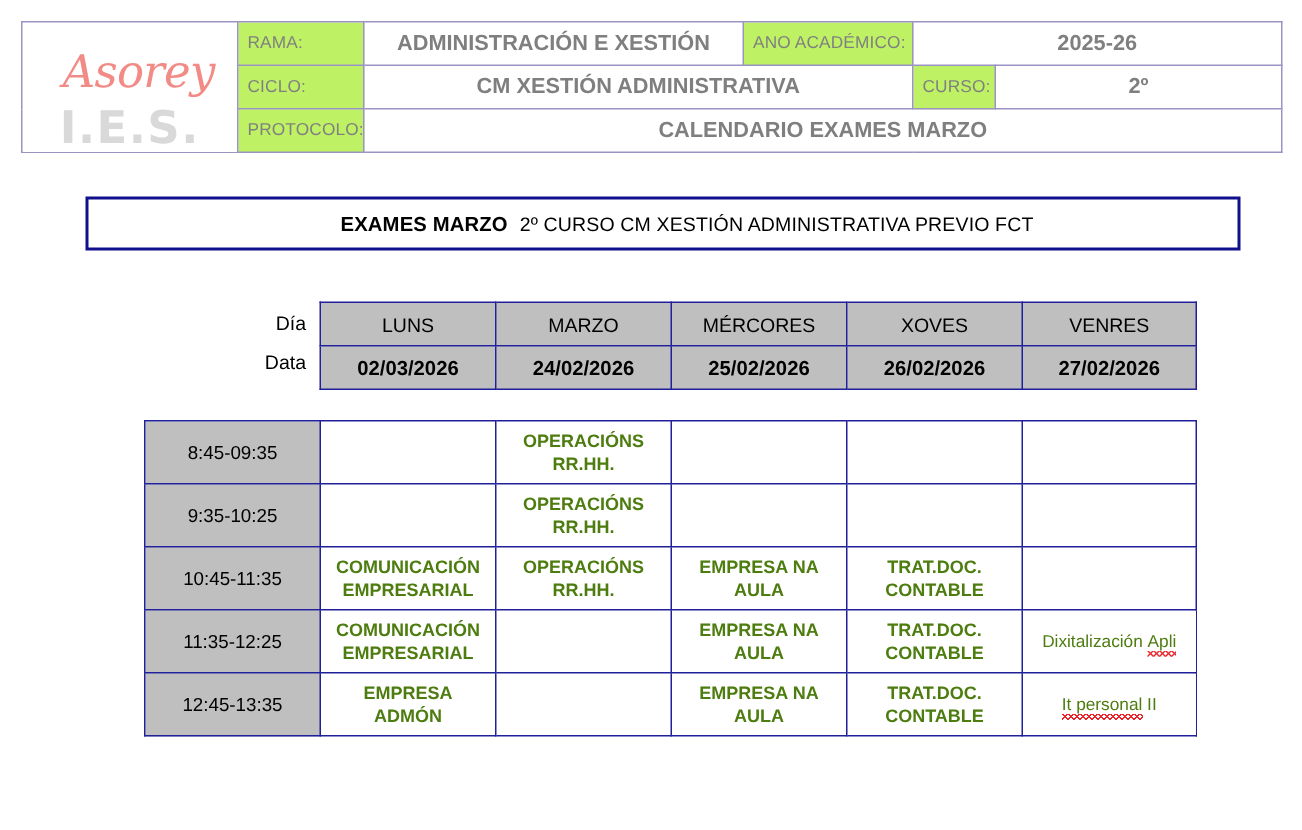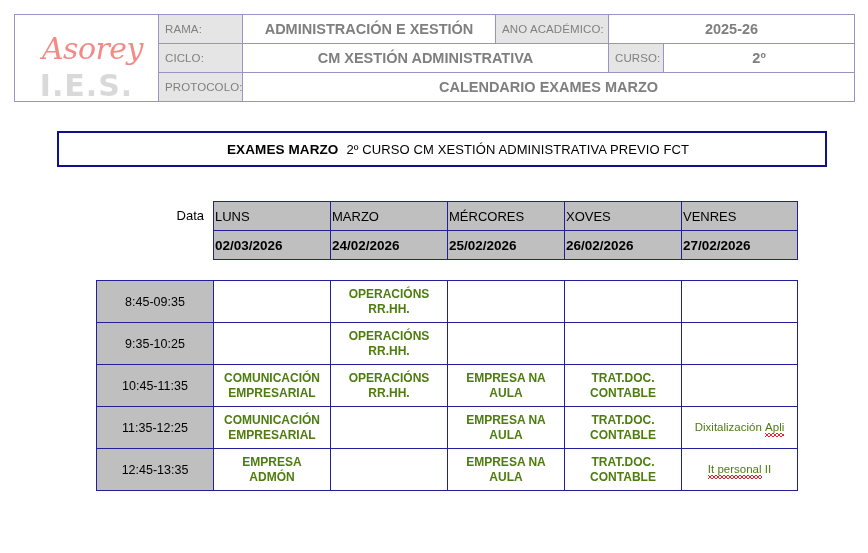--- a/index.html
+++ b/index.html
@@ -24,21 +24,21 @@
     border-collapse: collapse;
     table-layout: fixed;
   }
   .doc-header td {
     border: 1px solid #9a93c4;
     height: 28px;
     padding: 0 6px;
     vertical-align: middle;
   }
   .hdr-label {
-    background: #e5e5e5;
+    background: #bef264;
     color: #808080;
     font-size: 11.5px;
     letter-spacing: 0.1px;
     text-align: left;
     white-space: nowrap;
   }
   .hdr-value {
     color: #7f7f7f;
     font-size: 14.5px;
     font-weight: bold;
@@ -136,21 +136,21 @@
     left: 213px;
     top: 201px;
     width: 584px;
     border-collapse: collapse;
     table-layout: fixed;
   }
   .day-table td {
     border: 1px solid #20209a;
     background: #bfbfbf;
     height: 26px;
-    text-align: left;
+    text-align: center;
     vertical-align: middle;
     font-size: 13px;
     color: #000000;
   }
   .day-table td.date-cell {
     font-weight: bold;
     font-size: 13.5px;
   }
 
   
@@ -253,20 +253,21 @@
   </tr>
 </tbody>
   </table>
 
 <div class="title-banner">
   <span class="title-strong">EXAMES MARZO</span>
   <span class="title-rest">2º CURSO CM XESTIÓN ADMINISTRATIVA PREVIO FCT</span>
 </div>
 
 <div class="stub-labels">
+  <div>Día</div>
   <div>Data</div>
 </div>
 
 <table class="day-table">
   <colgroup>
     <col style="width:117px">
       <col style="width:117px">
       <col style="width:117px">
     <col style="width:117px">
       <col style="width:116px">

